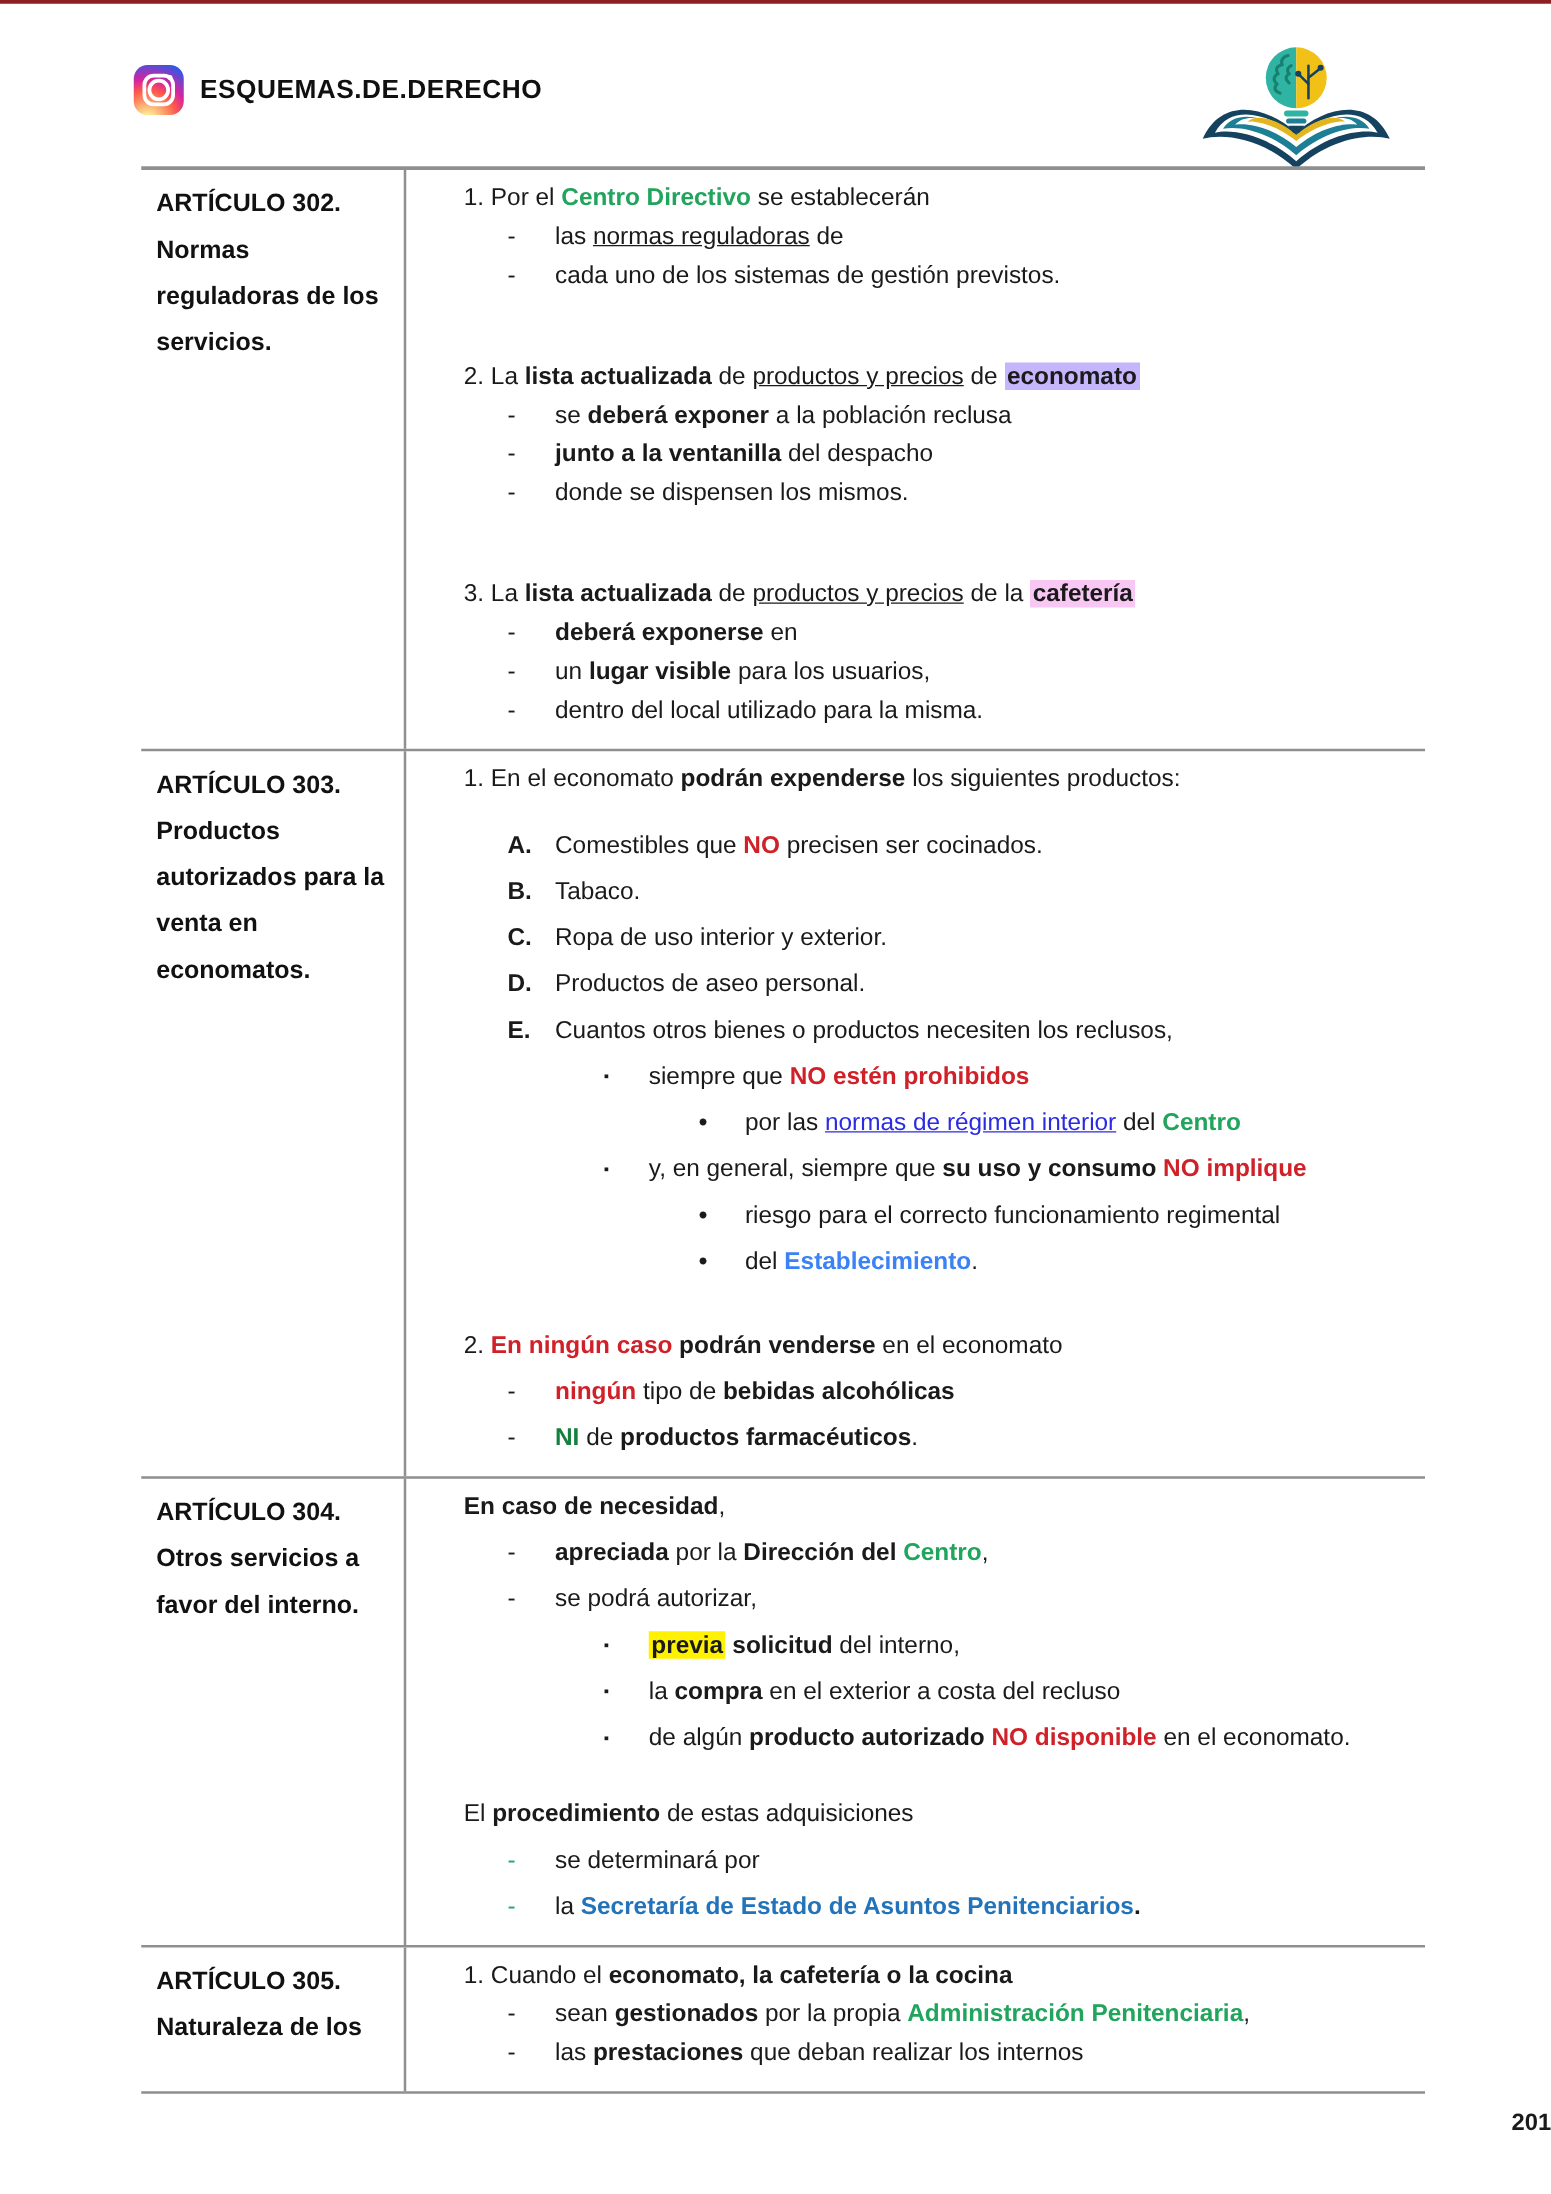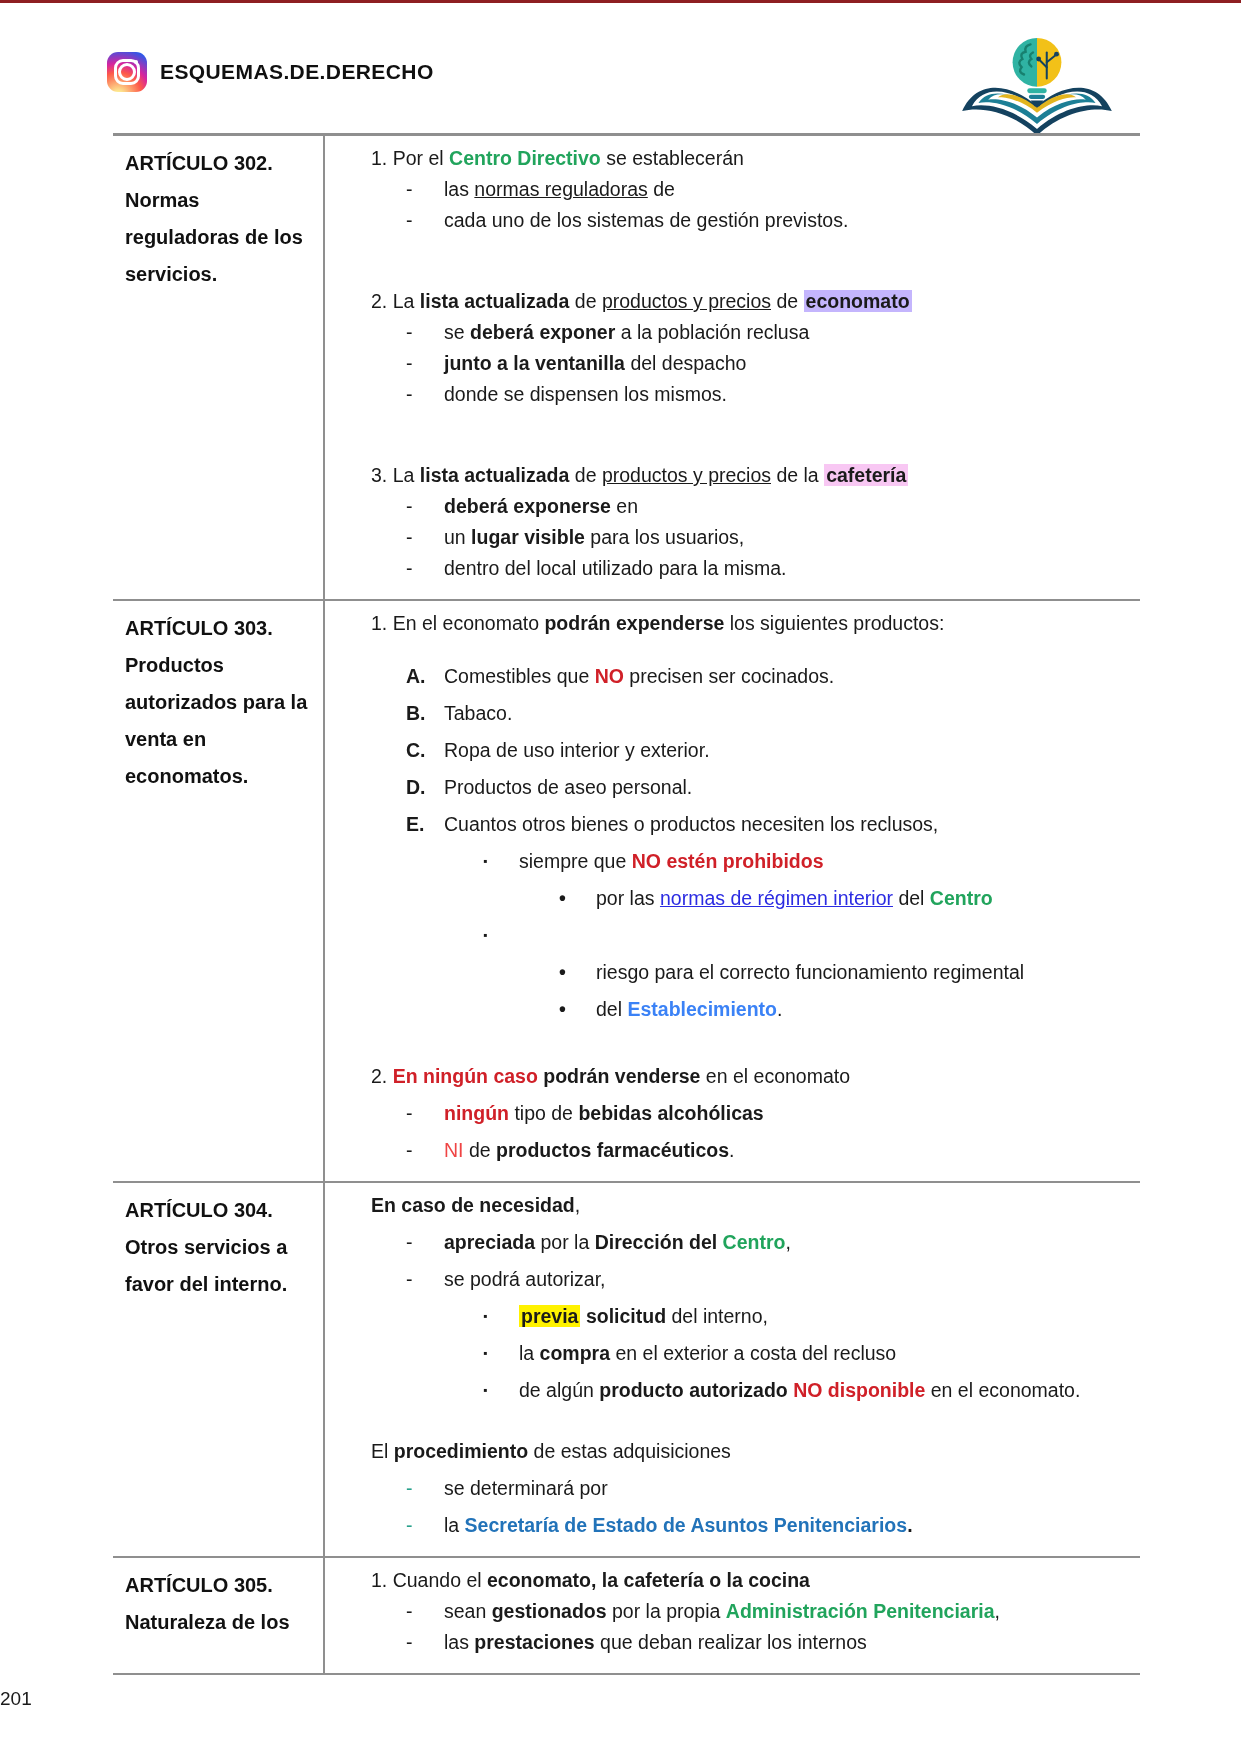--- a/index.html
+++ b/index.html
@@ -40,22 +40,22 @@
   .indent-1 .m{width:38px;}
   .indent-2 .m{width:36px;}
   .indent-3 .m{width:37px;}
   .m-alpha{font-weight:700;}
   .m-square{font-size:12px;}
   .m-bullet{font-weight:700;}
   .tx{flex:1 1 auto;}
   .spacer{width:100%;}
   .hl{padding:0 2px;}
 
-  .pageno{position:absolute;left:0;top:1688px;width:1241px;text-align:left;
-      font-size:19px;color:#1a1a1a;}
+  .pageno{position:absolute;left:0;top:1688px;width:1241px;text-align:right;
+      font-size:19px;color:#1a1a1a;font-weight:bold;}
 </style>
 </head>
 <body>
 
 <div class="topline"></div>
 
 <div class="hdr">
   <div class="ig">
     <div class="frame"></div>
     <div class="lens"></div>
@@ -171,40 +171,41 @@
         <div class="block li indent-2">
           <span class="m m-square">▪</span>
           <div class="tx"><span>siempre que </span><span style="font-weight: 700; color: rgb(208, 32, 40);">NO estén prohibidos</span></div>
         </div>
         <div class="block li indent-3">
           <span class="m m-bullet">•</span>
           <div class="tx"><span>por las </span><span style="text-decoration: underline; color: rgb(43, 43, 226);">normas de régimen interior</span><span> del </span><span style="font-weight: 700; color: rgb(33, 164, 92);">Centro</span></div>
         </div>
         <div class="block li indent-2">
           <span class="m m-square">▪</span>
+          <div class="tx"><span>y, en general, siempre que </span><span style="font-weight: 700;">su uso y consumo</span><span> </span><span style="font-weight: 700; color: rgb(208, 32, 40);">NO implique</span></div>
         </div>
         <div class="block li indent-3">
           <span class="m m-bullet">•</span>
           <div class="tx"><span>riesgo para el correcto funcionamiento regimental</span></div>
         </div>
         <div class="block li indent-3">
           <span class="m m-bullet">•</span>
           <div class="tx"><span>del </span><span style="font-weight: 700; color: #3b82f6;">Establecimiento</span><span>.</span></div>
         </div>
         <div class="spacer" style="height: 36px;"></div>
         <div class="block p">
           <div class="tx"><span>2. </span><span style="font-weight: 700; color: rgb(208, 32, 40);">En ningún caso</span><span> </span><span style="font-weight: 700;">podrán venderse</span><span> en el economato</span></div>
         </div>
         <div class="block li indent-1">
           <span class="m m-dash">-</span>
           <div class="tx"><span style="font-weight: 700; color: rgb(208, 32, 40);">ningún</span><span> tipo de </span><span style="font-weight: 700;">bebidas alcohólicas</span></div>
         </div>
         <div class="block li indent-1">
           <span class="m m-dash">-</span>
-          <div class="tx"><span style="font-weight: 400; color: #ef4444;">NI</span><span> de </span><span style="font-weight: 700;">productos farmacéuticos</span><span>.</span></div>
+          <div class="tx"><span style="font-weight: 700; color: #15803d;">NI</span><span> de </span><span style="font-weight: 700;">productos farmacéuticos</span><span>.</span></div>
         </div>
       </div>
     </div>
     <div class="row spaced">
       <div class="cell-title">ARTÍCULO 304. Otros servicios a favor del interno.</div>
       <div class="cell-content">
         <div class="block p">
           <div class="tx"><span style="font-weight: 700;">En caso de necesidad</span><span>,</span></div>
         </div>
         <div class="block li indent-1">

